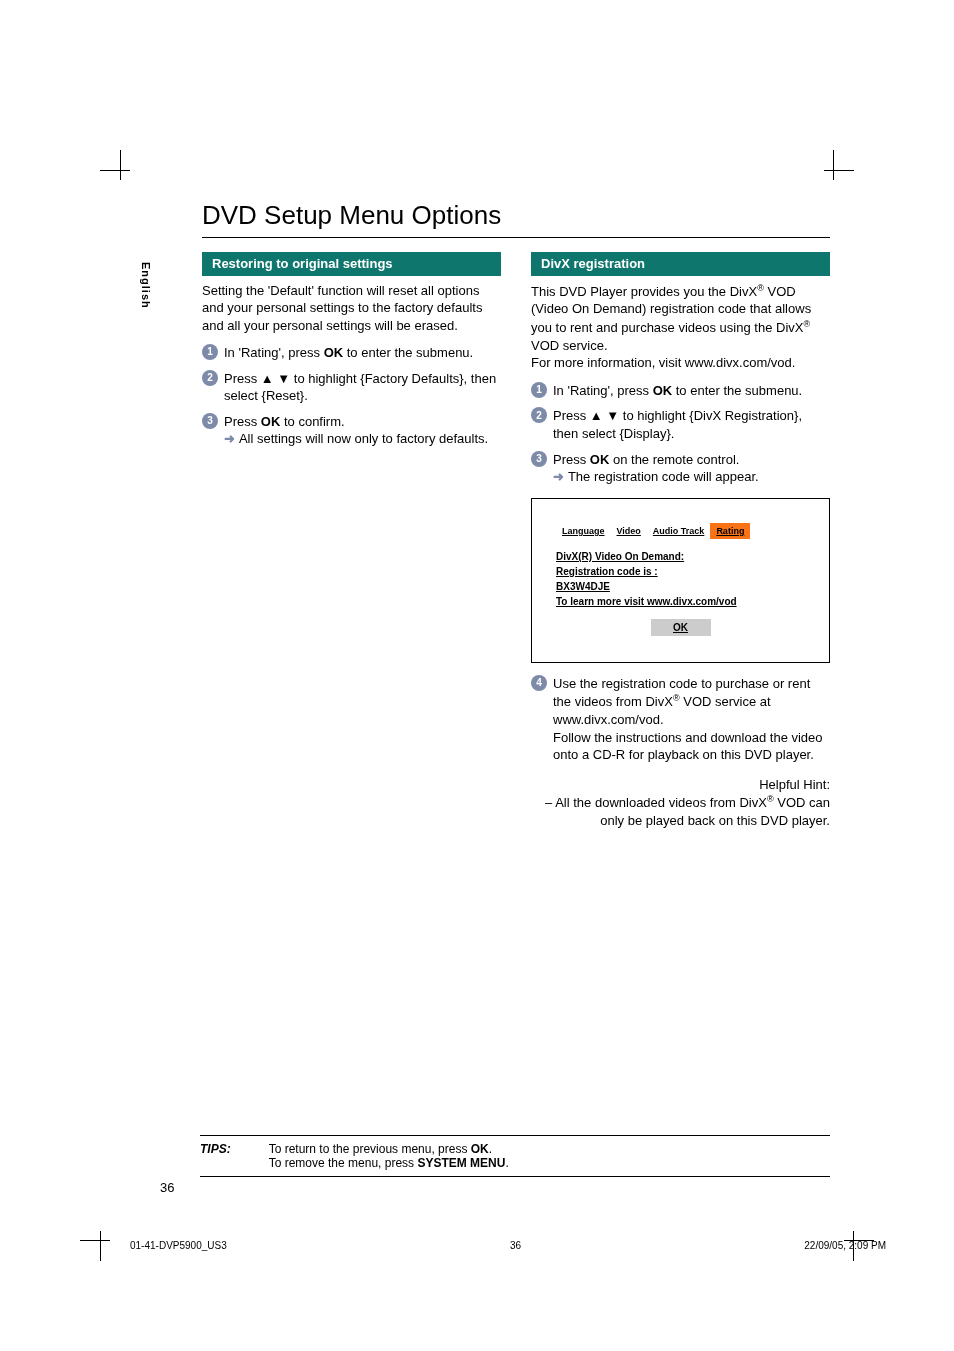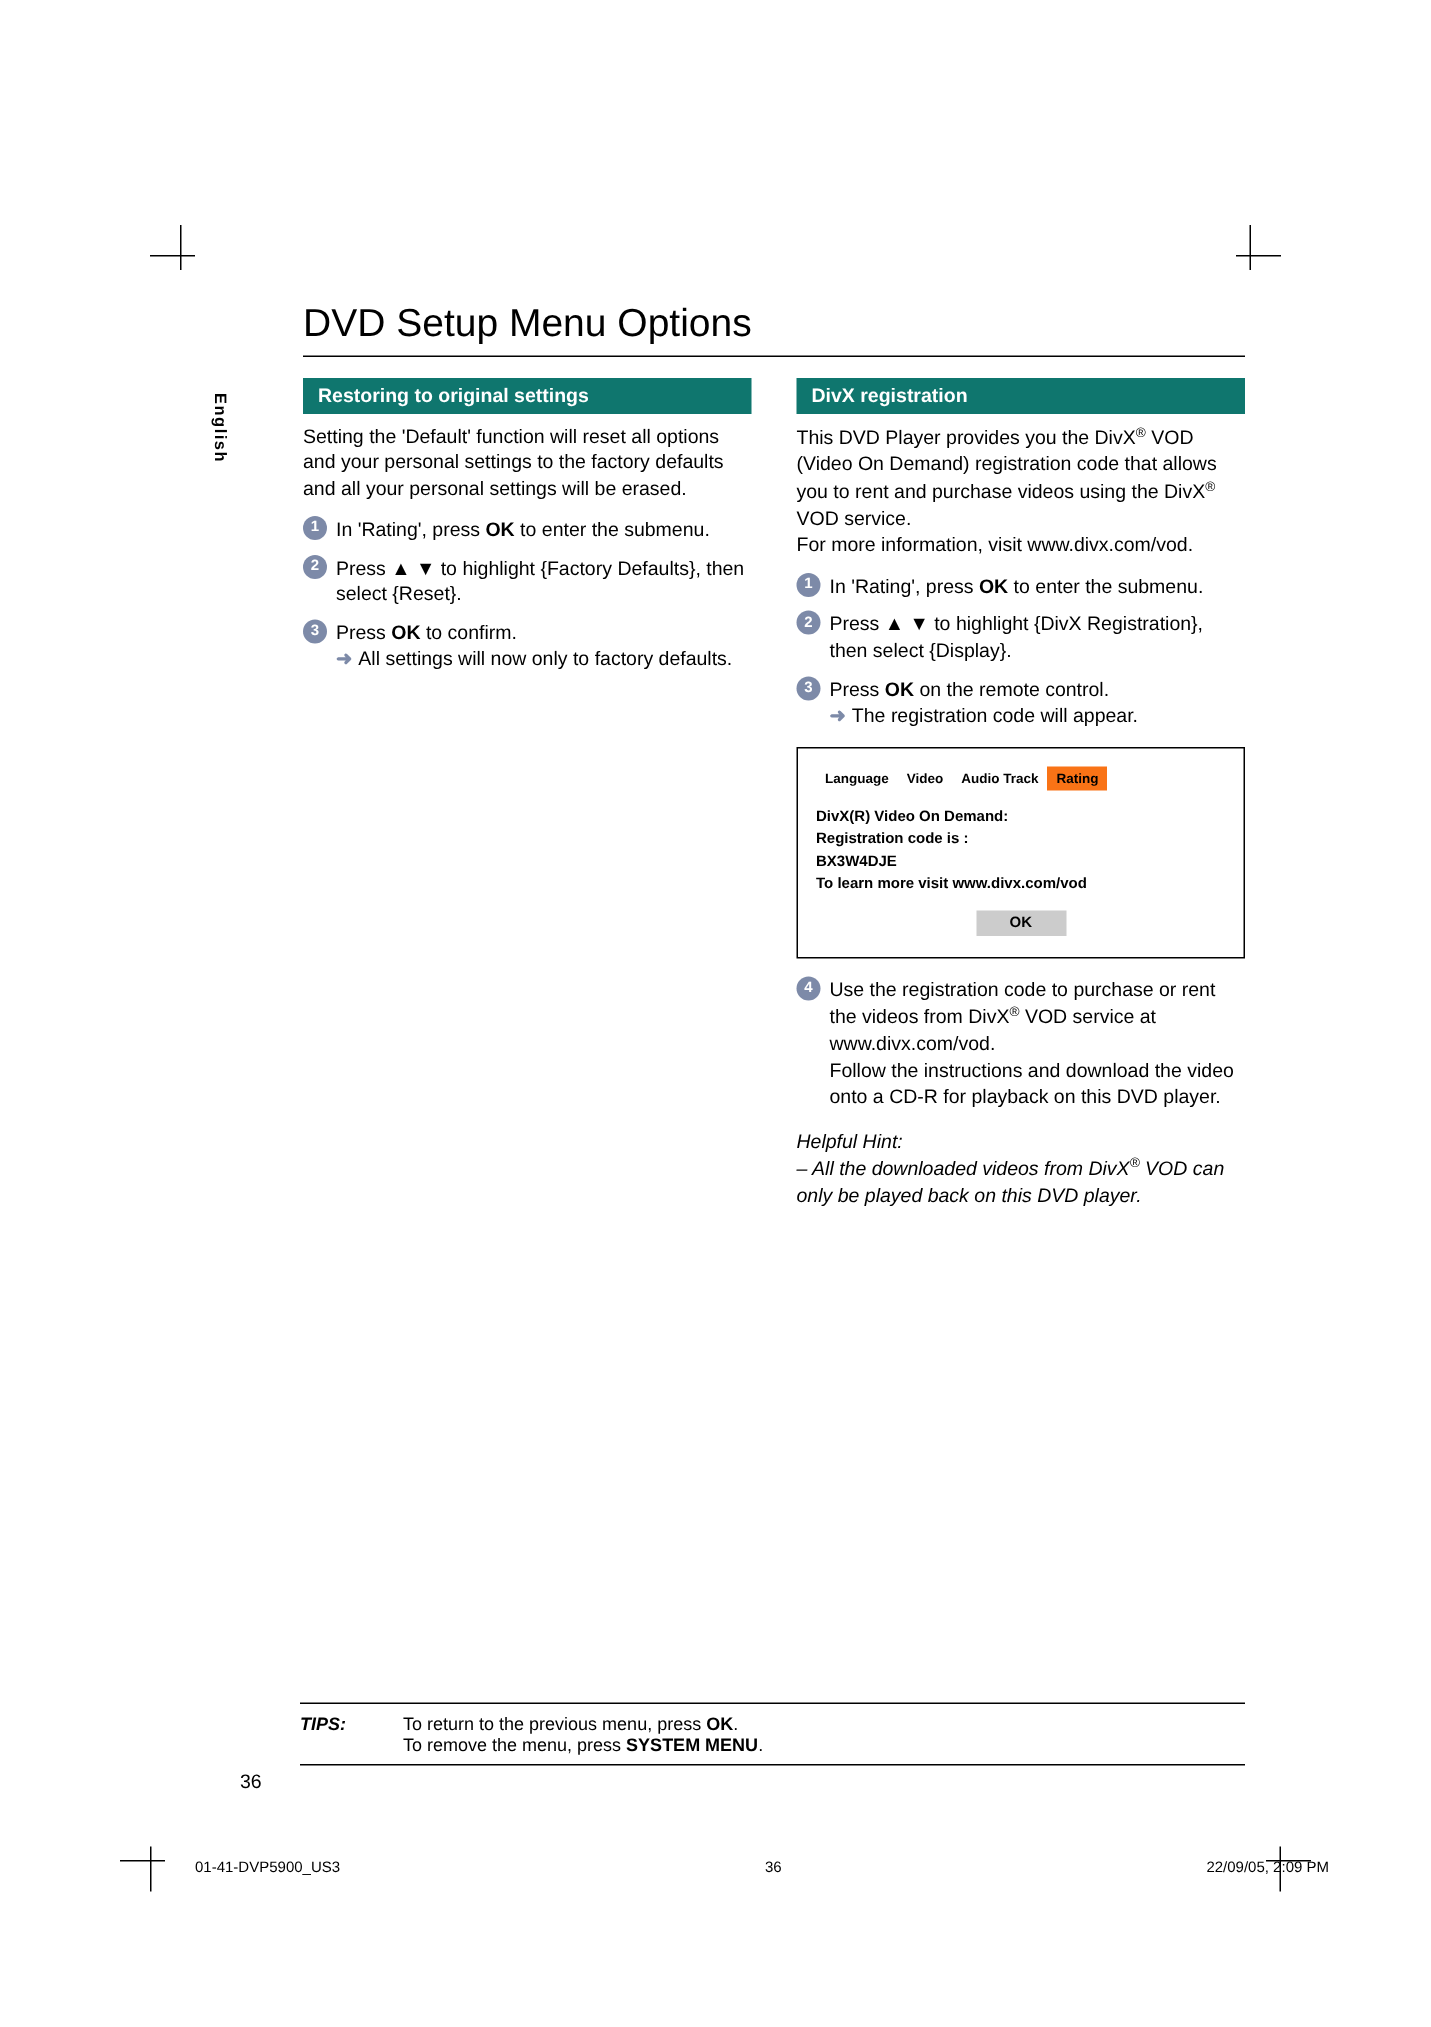--- a/index.html
+++ b/index.html
@@ -84,26 +84,27 @@
     font-size: 10px;
     font-weight: bold;
     display: flex;
     align-items: center;
     justify-content: center;
   }
   .step-text { flex: 1; }
   .arrow-line { display: flex; gap: 4px; }
   .arrow-line .arw { color: #7d8aa8; font-weight: bold; }
   .bold { font-weight: bold; }
-  .hint { font-style: italic; margin-top: 12px; }
+  .hint { margin-top: 12px; text-align: right; }
   .menu-box {
     border: 1px solid #000;
-    padding: 12px;
+    padding: 24px;
     margin: 12px 0;
     font-size: 10px;
+    text-decoration: underline;
   }
   .menu-tabs {
     display: flex;
     font-weight: bold;
     font-size: 9px;
     margin-bottom: 10px;
   }
   .menu-tabs span { padding: 2px 6px; }
   .menu-tabs .active { background: #f97316; }
   .menu-body { font-weight: bold; line-height: 1.5; }

